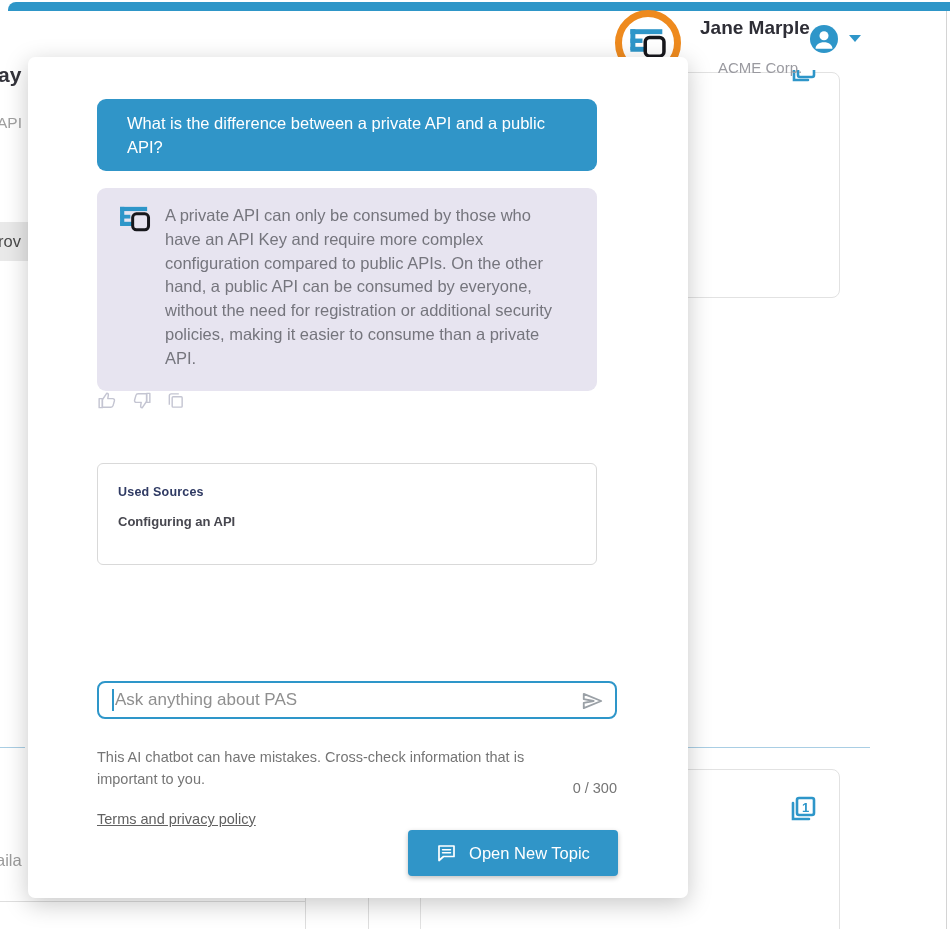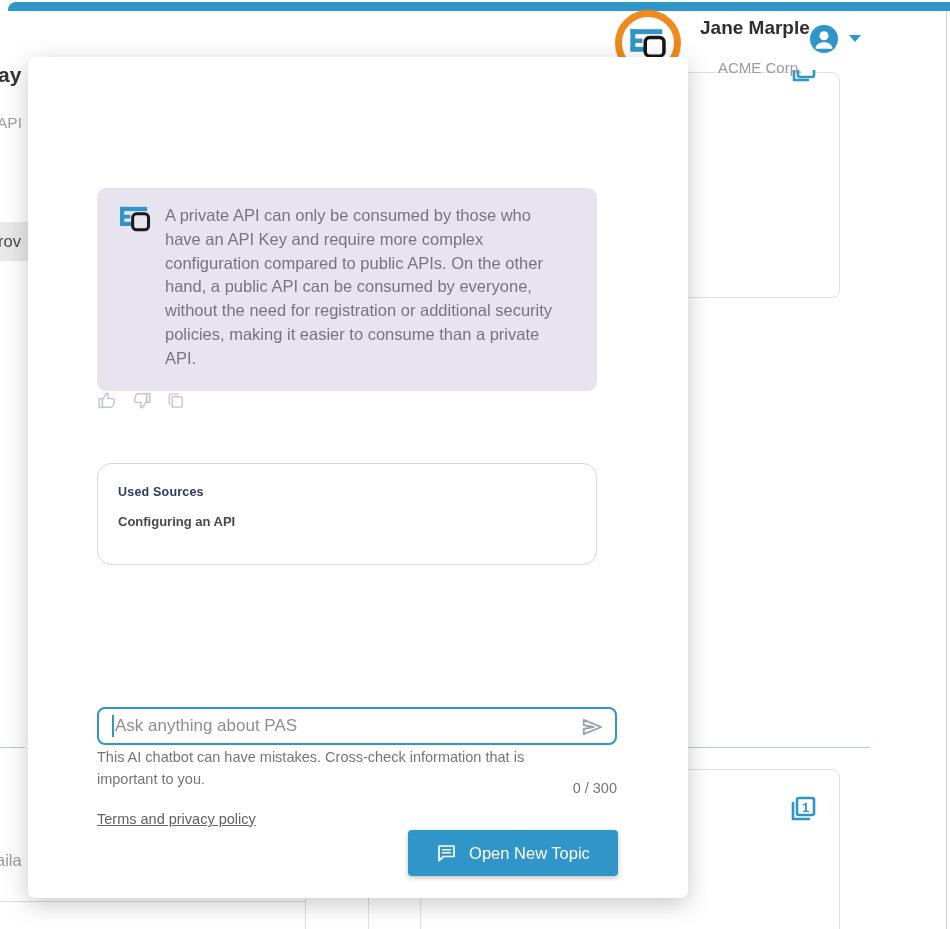--- a/index.html
+++ b/index.html
@@ -60,26 +60,26 @@
                  border-radius:9px; padding:16px 36px 20px 20px;
                  display:flex; align-items:flex-start; }
   .bubble-bot .txt { color:#75757d; font-size:16.5px; line-height:23.8px;
                      width:392px; margin-left:12px; }
   .bot-avatar { flex:0 0 36px; margin-top:1px; }
 
   .actions { left:70px; top:334px; display:flex; gap:15px; }
   .actions svg { cursor:pointer; }
 
   .sources { left:69px; top:406px; width:500px; height:102px;
-             border:1px solid #d9d9d9; border-radius:14px; padding:21px 20px; }
+             border:1px solid #d9d9d9; border-radius:6px; padding:21px 20px; }
   .sources-title { font-size:12.5px; font-weight:bold; color:#2f3a63; letter-spacing:.2px; }
   .source-item   { margin-top:15px; font-size:13px; font-weight:bold; color:#47474f;
                    cursor:pointer; }
 
-  .input-wrap { left:69px; top:650px; width:520px; height:38px;
+  .input-wrap { left:69px; top:624px; width:520px; height:38px;
                 border:2px solid #2e96c9; border-radius:8px; background:#fff; }
   .input-wrap input { position:absolute; left:16px; top:0; width:460px; height:34px;
                       border:none; outline:none; font-size:17px;
                       font-family:"Liberation Sans", sans-serif; color:#4a4a4a; }
   .input-wrap input::placeholder { color:#8f8f8f; opacity:1; }
   .caret { position:absolute; left:13px; top:6px; width:2px; height:22px; background:#2e96c9; }
   .send { position:absolute; right:10px; top:5px; cursor:pointer; }
 
   .disclaimer { left:69px; top:690px; width:440px; font-size:14.5px; color:#757575;
                 line-height:21.5px; }
@@ -145,20 +145,21 @@
   <svg width="28" height="28" viewBox="0 0 26 26">
     <circle cx="13" cy="13" r="13" fill="#2e96c9"></circle>
     <circle cx="13" cy="10" r="4.2" fill="#fff"></circle>
     <path d="M13 16c-4.4 0-7.8 2.5-7.8 5.5v.5h15.6v-.5c0-3-3.4-5.5-7.8-5.5z" fill="#fff"></path>
   </svg>
 </div>
 <div class="abs chevron"></div>
 
 <div class="abs modal">
 
+  <div class="abs bubble-user">What is the difference between a private API and a public API?</div>
 
   <div class="abs bubble-bot">
     <svg class="bot-avatar" width="34" height="28" viewBox="0 0 36 30">
       <rect x="2" y="2" width="29" height="4.5" fill="#2e96c9"></rect>
       <rect x="2" y="2" width="4.5" height="19" fill="#2e96c9"></rect>
       <rect x="2" y="10.5" width="11" height="4" fill="#2e96c9"></rect>
       <rect x="2" y="18" width="14" height="4.5" fill="#2e96c9"></rect>
       <rect x="15.5" y="9.5" width="17" height="17" rx="4" fill="#e7e4f0" stroke="#17171c" stroke-width="3.2"></rect>
     </svg>
     <div class="txt">A private API can only be consumed by those who have an API Key and require more complex configuration compared to public APIs. On the other hand, a public API can be consumed by everyone, without the need for registration or additional security policies, making it easier to consume than a private API.</div>

